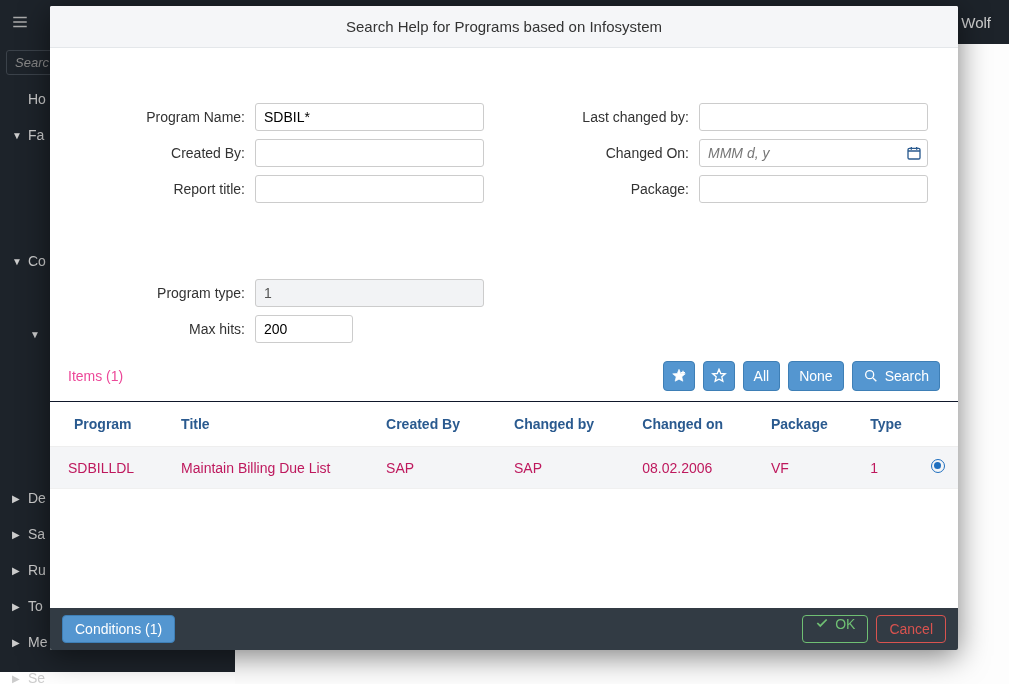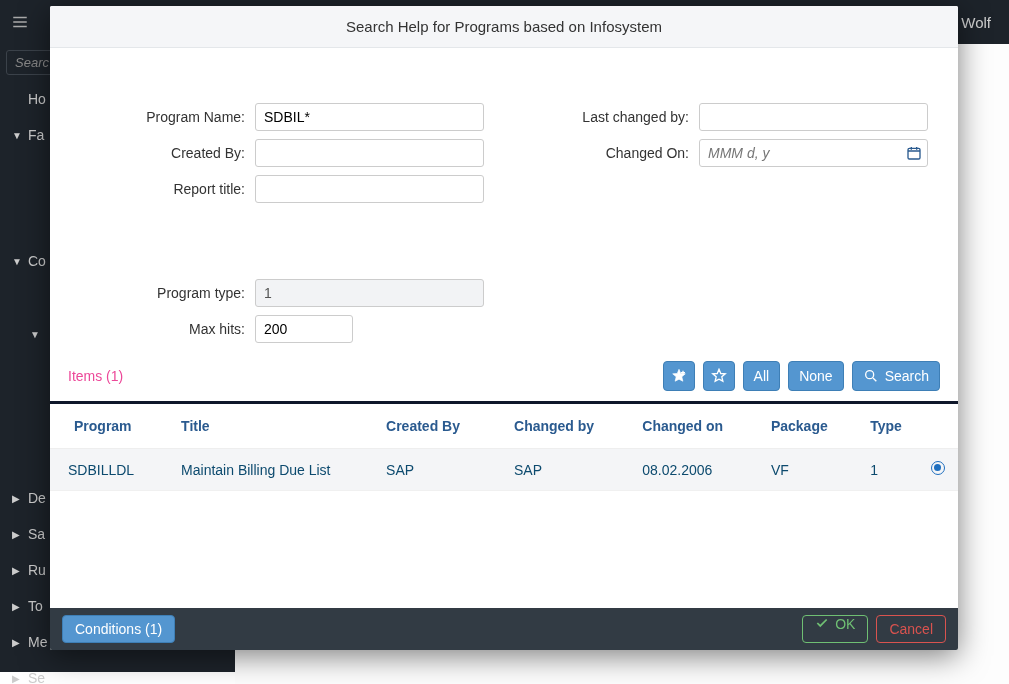--- a/index.html
+++ b/index.html
@@ -169,37 +169,37 @@
     height: 30px;
     display: inline-flex;
     align-items: center;
     gap: 6px;
     font-size: 14px;
     cursor: pointer;
   }
   .btn.iconbtn { width: 32px; padding:0; justify-content:center; }
   .btn svg { width: 16px; height: 16px; fill: currentColor; stroke: currentColor; }
 
-  .table-wrap { flex:1; overflow:auto; border-top: 3px solid #0f172a; }
+  .table-wrap { flex:1; overflow:auto; border-top: 1px solid #0f172a; }
   table.results {
     width: 100%;
     border-collapse: collapse;
     font-size: 14px;
   }
   table.results thead th {
     text-align: left;
     color: #2a5a8f;
     font-weight: 600;
     padding: 14px 12px;
     background: #fff;
     border-bottom: 1px solid #eee;
   }
   table.results tbody td {
     padding: 12px 12px;
-    color: #0c4a6e;
+    color: #be185d;
     border-bottom: 1px solid #f0f0f0;
   }
   table.results tbody tr.sel { background: #f4f5f7; }
   .radio-cell { text-align:center; }
   .radio {
     width: 14px; height: 14px;
     border: 1.5px solid #1f6fbf;
     border-radius: 50%;
     display: inline-block;
     position: relative;
@@ -359,20 +359,24 @@
           <div class="date-wrap">
             <input class="form-input" placeholder="MMM d, y" style="">
             <span class="cal-icon">
               <svg viewBox="0 0 24 24">
                   <rect x="3" y="5" width="18" height="16" rx="2" fill="none" stroke="#2a5a8f" stroke-width="2"></rect>
                   <path d="M3 9h18" stroke="#2a5a8f" stroke-width="2"></path>
                   <path d="M8 3v4M16 3v4" stroke="#2a5a8f" stroke-width="2"></path>
                 </svg>
             </span>
           </div>
+        </div>
+        <div class="form-row">
+          <label class="form-label">Package:</label>
+          <input class="form-input" value="" style="">
         </div>
       </div>
     </div>
 
     <div class="items-bar">
       <span class="items-text">Items (1)</span>
       <div class="toolbar-buttons">
         <button class="btn iconbtn">
           <svg viewBox="0 0 24 24">
               <path d="M12 2l2.6 6.3 6.8.5-5.2 4.4 1.6 6.6L12 16.8 6.2 19.8l1.6-6.6L2.6 8.8l6.8-.5z" fill="#fff"></path>

